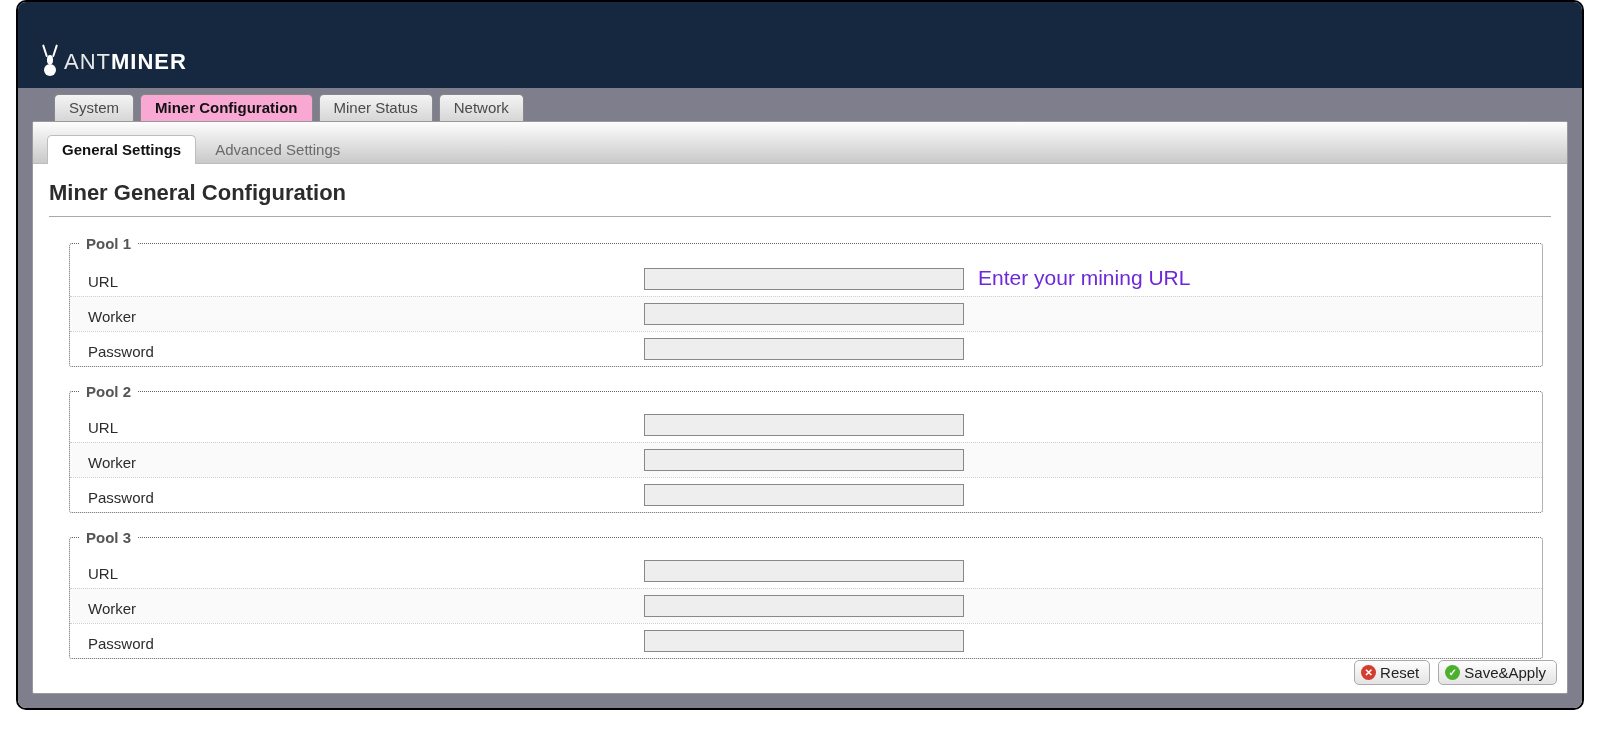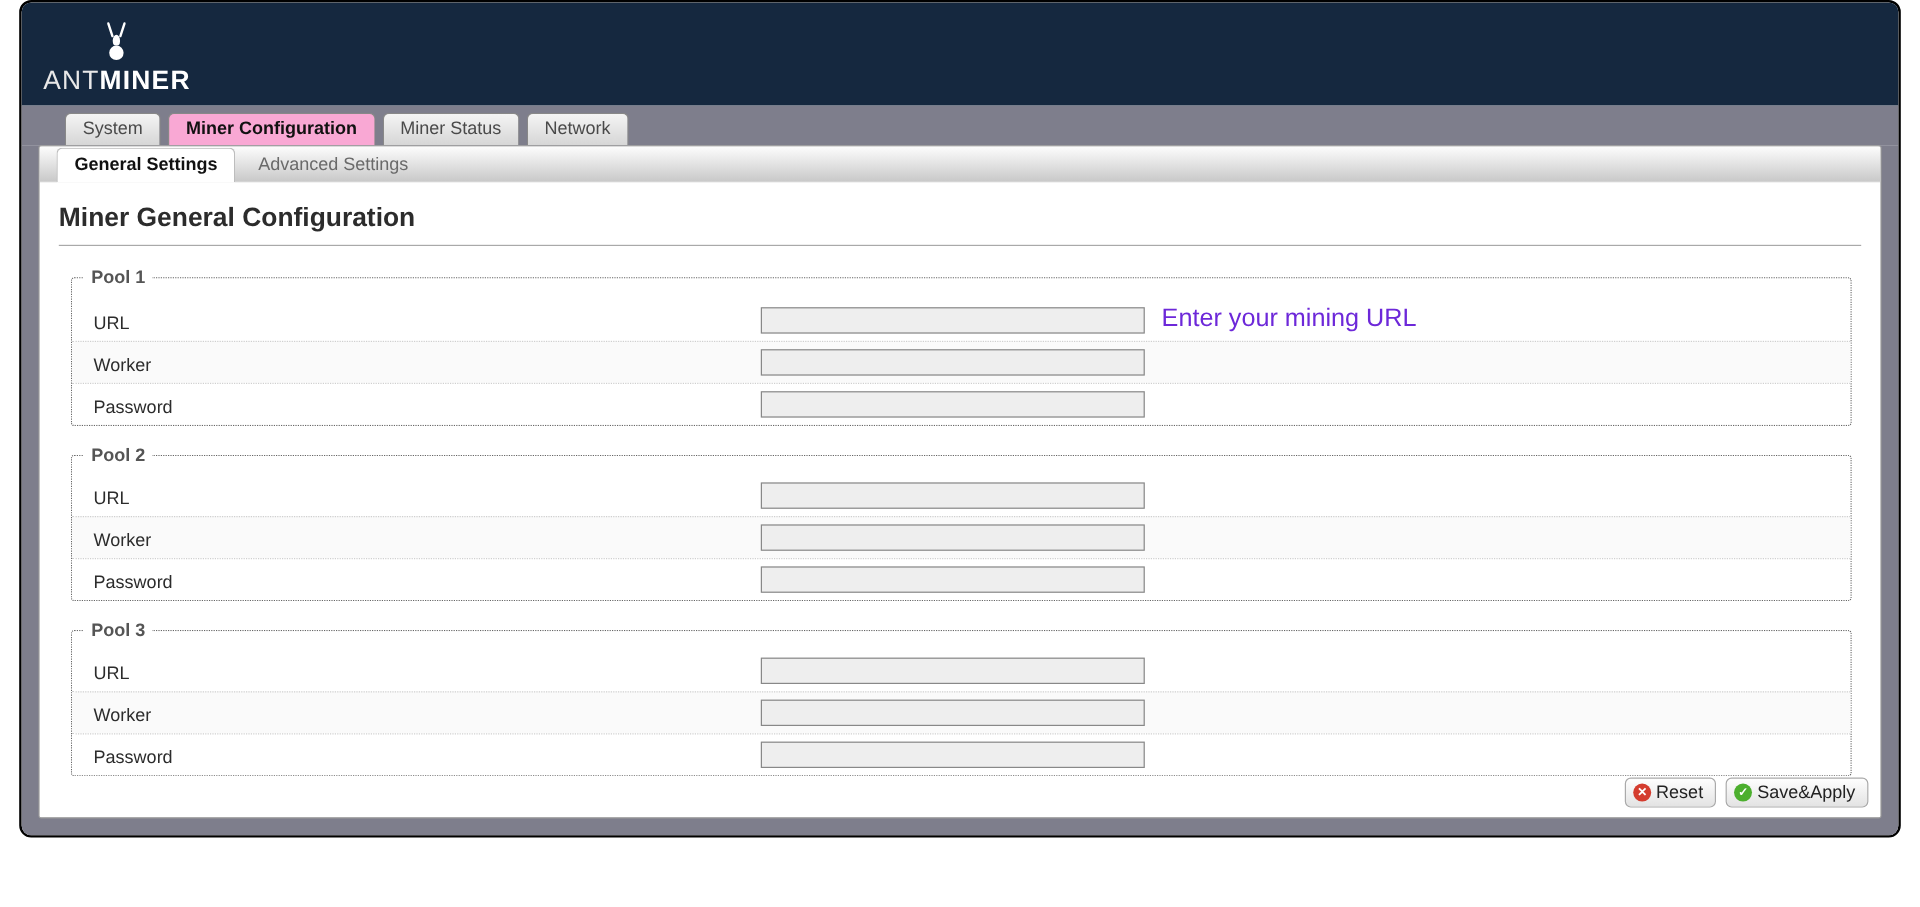--- a/index.html
+++ b/index.html
@@ -19,21 +19,21 @@
   }
   .header {
     background: #15283f;
     height: 86px;
     display: flex;
     align-items: flex-end;
     padding: 0 0 8px 18px;
   }
   .logo {
     display: flex;
-    flex-direction: column;
+    flex-direction: row;
     align-items: center;
     color: #fff;
   }
   .logo-ant {
     position: relative;
     width: 28px;
     height: 34px;
     margin: 0 auto 2px auto;
   }
   .logo-ant .body {
@@ -100,21 +100,21 @@
     background: #fff;
     border: 1px solid #999;
     border-radius: 2px;
     min-height: 560px;
     position: relative;
   }
 
   .tabs-sub-bar {
     background: linear-gradient(#fdfdfd, #c9c9c9);
     border-bottom: 1px solid #bdbdbd;
-    height: 30px;
+    height: 42px;
     display: flex;
     align-items: flex-end;
     padding-left: 14px;
     gap: 4px;
     border-top-left-radius: 2px;
     border-top-right-radius: 2px;
   }
   .tab-sub {
     padding: 5px 14px 6px 14px;
     font-size: 15px;
@@ -144,21 +144,21 @@
     border-top: 1px solid #a9a9a9;
   }
 
   .pools-area {
     padding: 0 24px 18px 24px;
   }
 
   fieldset.pool {
     border: 1px dotted #666;
     border-radius: 3px;
-    margin: 0 0 16px 2px;
+    margin: 0 0 16px 12px;
     padding: 8px 0 0 0;
     position: relative;
   }
   fieldset.pool > legend {
     font-weight: 700;
     color: #555;
     font-size: 15px;
     padding: 0 6px;
     margin-left: 10px;
   }

